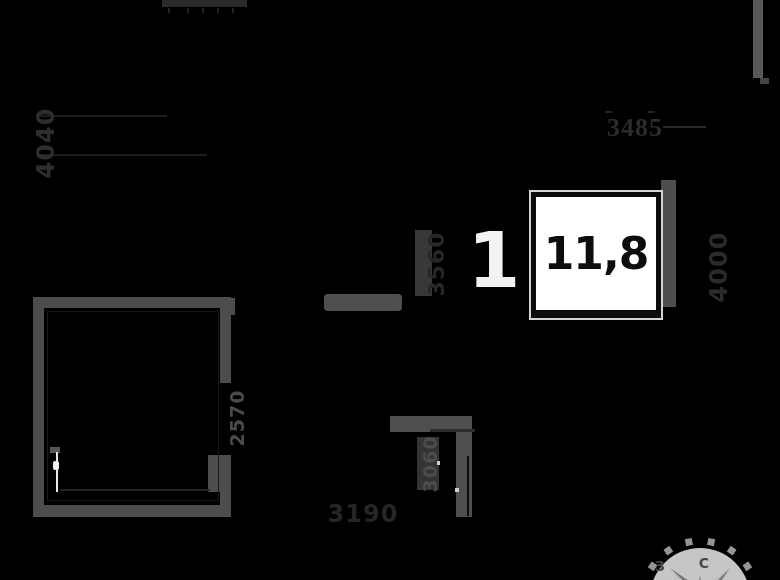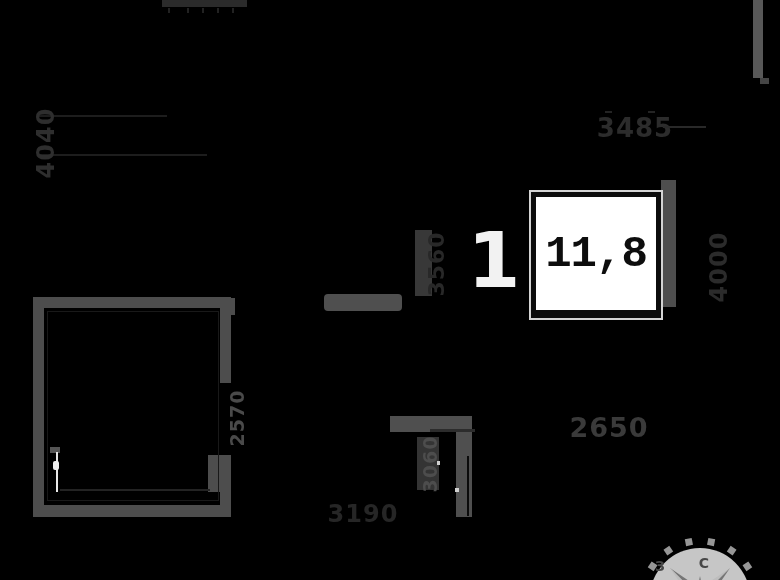--- a/index.html
+++ b/index.html
@@ -17,21 +17,21 @@
   .hdim{
     position:absolute;transform:translate(-50%,-50%);
     font-weight:bold;white-space:nowrap;letter-spacing:1px;line-height:1;
   }
   .wall{position:absolute;background:#4d4d4d;}
   .line{position:absolute;background:#1d1d1d;}
   
   .info-box{
     position:absolute;left:531px;top:192px;width:130px;height:126px;
     background:#fff;border:5px solid #0c0c0c;box-sizing:border-box;
-    box-shadow:0 0 0 2px #d4d4d4;display:flex;flex-direction:column;z-index:5;font-family:Liberation Mono, monospace;
+    box-shadow:0 0 0 2px #d4d4d4;display:flex;flex-direction:column;z-index:5;
   }
   .info-cell{
     flex:1;display:flex;align-items:center;justify-content:center;
     font-weight:bold;font-size:44px;color:#0d0d0d;letter-spacing:-1px;
   }
   .info-cell.top{border-bottom:3px solid #0c0c0c;}
   .unit-number{
     position:absolute;left:494px;top:261px;transform:translate(-50%,-50%);
     font-weight:bold;font-size:76px;color:#f2f2f2;line-height:1;z-index:5;
   }
@@ -49,21 +49,21 @@
   <div class="abs" style="left:232px;top:8px;width:2px;height:5px;background:#222;"></div>
 
   <div class="abs" style="left:753px;top:0;width:10px;height:78px;background:#585858;"></div>
   <div class="abs" style="left:760px;top:78px;width:9px;height:6px;background:#454545;"></div>
 
   <div class="line" style="left:37px;top:115px;width:130px;height:2px;"></div>
   <div class="line" style="left:37px;top:154px;width:170px;height:2px;"></div>
 
   <div class="vdim" style="left:46px;top:143px;font-size:24px;color:#2e2e2e;">4040</div>
 
-  <div class="hdim" style="left:635px;top:128px;font-size:26px;color:#2c2c2c;">3485</div>
+  <div class="hdim" style="left:635px;top:128px;font-size:26px;color:#2c2c2c;font-family:Liberation Serif, serif;">3485</div>
   <div class="line" style="left:663px;top:126px;width:43px;height:2px;background:#292929;"></div>
   <div class="abs" style="left:605px;top:111px;width:7px;height:2px;background:#242424;"></div>
   <div class="abs" style="left:648px;top:111px;width:7px;height:2px;background:#242424;"></div>
 
   <div class="abs" style="left:415px;top:230px;width:17px;height:66px;background:#383838;"></div>
   <div class="vdim" style="left:437px;top:264px;font-size:22px;color:#282828;">3560</div>
 
   <div class="abs" style="left:324px;top:294px;width:78px;height:17px;background:#4f4f4f;border-radius:4px;"></div>
 
   <div class="abs" style="left:661px;top:180px;width:15px;height:127px;background:#4e4e4e;"></div>
@@ -93,21 +93,20 @@
 
   <div class="abs" style="left:390px;top:416px;width:82px;height:16px;background:#4f4f4f;"></div>
   <div class="abs" style="left:456px;top:416px;width:16px;height:101px;background:#4f4f4f;"></div>
   <div class="abs" style="left:467px;top:456px;width:2px;height:60px;background:#0b0b0b;"></div>
   <div class="abs" style="left:417px;top:437px;width:22px;height:53px;background:#343434;"></div>
   <div class="line" style="left:430px;top:429px;width:45px;height:3px;background:#2c2c2c;"></div>
   <div class="abs" style="left:437px;top:461px;width:3px;height:4px;background:#cfcfcf;"></div>
   <div class="abs" style="left:455px;top:488px;width:4px;height:4px;background:#cfcfcf;"></div>
   <div class="vdim" style="left:430px;top:464px;font-size:19px;color:#4d4d4d;">3060</div>
 
-  <div class="hdim" style="left:609px;top:427px;font-size:27px;color:#3a3a3a;">2650</div>
 
   <div class="hdim" style="left:363px;top:482px;font-size:24px;color:#262626;margin-top:32px;">3190</div>
 
   <svg style="position:absolute;left:612px;top:524px;" width="176" height="120" viewBox="0 0 176 120">
     <g fill="#969696">
       <rect x="84.5" y="13.5" width="7" height="7" transform="rotate(11.25 88 74)"></rect>
       <rect x="84.5" y="13.5" width="7" height="7" transform="rotate(33.75 88 74)"></rect>
       <rect x="84.5" y="13.5" width="7" height="7" transform="rotate(56.25 88 74)"></rect>
       <rect x="84.5" y="13.5" width="7" height="7" transform="rotate(78.75 88 74)"></rect>
       <rect x="84.5" y="13.5" width="7" height="7" transform="rotate(101.25 88 74)"></rect>

